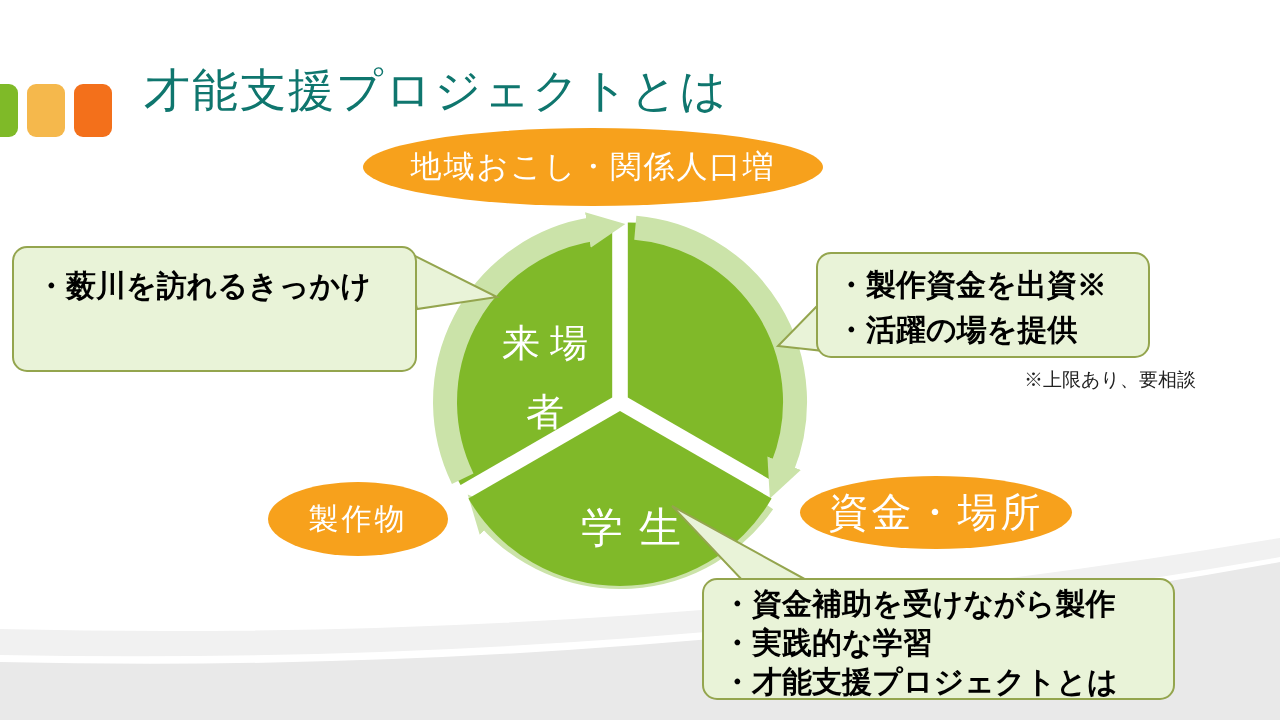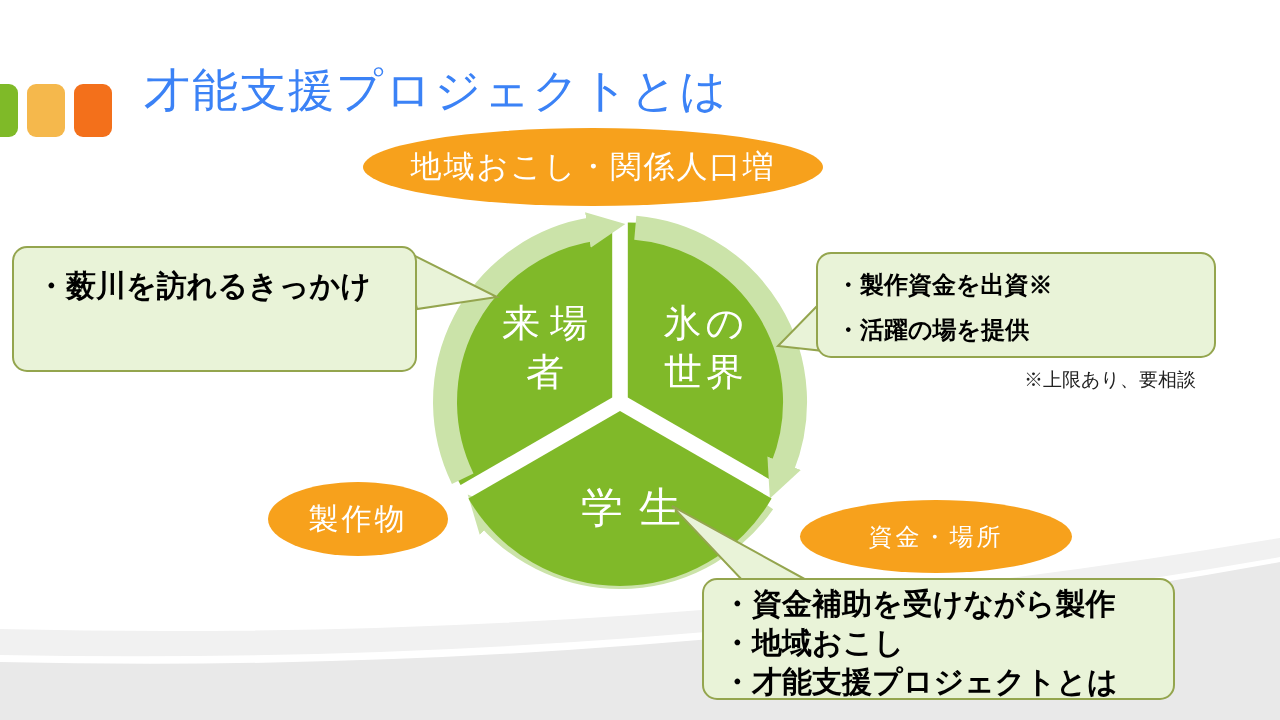--- a/index.html
+++ b/index.html
@@ -6,47 +6,47 @@
   #stage{
     position:relative;width:1280px;height:720px;overflow:hidden;background:#ffffff;
     font-family:"Liberation Sans",sans-serif;
   }
   #bg-svg{position:absolute;left:0;top:0;width:1280px;height:720px;z-index:1;}
   
   .sq{position:absolute;top:84px;width:38px;height:53px;border-radius:9px;z-index:2;}
   
   .title{
     position:absolute;left:144px;top:60px;font-size:46px;letter-spacing:2px;
-    color:#3b82f6;z-index:2;white-space:nowrap;
+    color:#0f766e;z-index:2;white-space:nowrap;
   }
   
   .ellipse{
     position:absolute;border-radius:50%;display:flex;align-items:center;justify-content:center;
     color:#fff;z-index:3;white-space:nowrap;
   }
   .ellipse.top{left:363px;top:128px;width:460px;height:78px;font-size:31px;letter-spacing:2px;}
   .ellipse.left{left:268px;top:482px;width:180px;height:74px;font-size:30px;letter-spacing:3px;}
-  .ellipse.right{left:800px;top:500px;width:272px;height:73px;font-size:24px;letter-spacing:3px;}
+  .ellipse.right{left:800px;top:476px;width:272px;height:73px;font-size:40px;letter-spacing:3px;}
   
   .wedge-label{
     position:absolute;z-index:3;color:#fff;text-align:center;width:220px;
     font-size:38px;line-height:49px;
   }
-  .wedge-label .ln{white-space:nowrap;}
+  .wedge-label .ln{white-space:nowrap;margin-top:20px;}
   #lbl-visitors{left:430px;top:299px;letter-spacing:10px;padding-left:10px;}
   #lbl-ice{left:592px;top:299px;letter-spacing:4px;padding-left:4px;}
   #lbl-students{left:513px;top:483px;font-size:42px;letter-spacing:16px;padding-left:16px;}
   
   .callout{
     position:absolute;z-index:4;border:2px solid #94A54E;background:#E9F3D8;border-radius:15px;
     color:#000;font-weight:bold;box-sizing:border-box;
   }
   .callout .line{white-space:nowrap;}
   #callout-visitors{left:12px;top:246px;width:405px;height:126px;padding:14px 0 0 22px;font-size:30px;line-height:48px;}
-  #callout-sponsor{left:816px;top:252px;width:400px;height:106px;padding:8px 0 0 18px;font-size:24px;line-height:45px;}
+  #callout-sponsor{left:816px;top:252px;width:334px;height:106px;padding:8px 0 0 18px;font-size:30px;line-height:45px;}
   #callout-students{left:702px;top:578px;width:473px;height:122px;padding:4px 0 0 18px;font-size:30px;line-height:39px;}
   
   .note{position:absolute;left:1024px;top:367px;font-size:19px;color:#222;z-index:4;white-space:nowrap;}
 </style>
 </head>
 <body>
 
 <div id="stage">
 
   <svg id="bg-svg" viewBox="0 0 1280 720">
@@ -87,36 +87,32 @@
     <span>製作物</span>
   </div>
   <div class="ellipse right" style="background: rgb(247, 161, 28);">
     <span>資金・場所</span>
   </div>
 
   <div class="wedge-label" id="lbl-visitors">
     <div class="ln">来場</div>
     <div class="ln">者</div>
   </div>
-  <div class="wedge-label" id="lbl-ice">
-    <div class="ln">氷の</div>
-    <div class="ln">世界</div>
-  </div>
   <div class="wedge-label" id="lbl-students">
     <div class="ln">学生</div>
   </div>
 
   <div class="callout" id="callout-visitors">
     <div class="line">・薮川を訪れるきっかけ</div>
   </div>
   <div class="callout" id="callout-sponsor">
     <div class="line">・製作資金を出資※</div>
     <div class="line">・活躍の場を提供</div>
   </div>
   <div class="callout" id="callout-students">
     <div class="line">・資金補助を受けながら製作</div>
-    <div class="line">・地域おこし</div>
+    <div class="line">・実践的な学習</div>
     <div class="line">・才能支援プロジェクトとは</div>
   </div>
 
   <div class="note">※上限あり、要相談</div>
 
 </div>
 
 </body></html>

